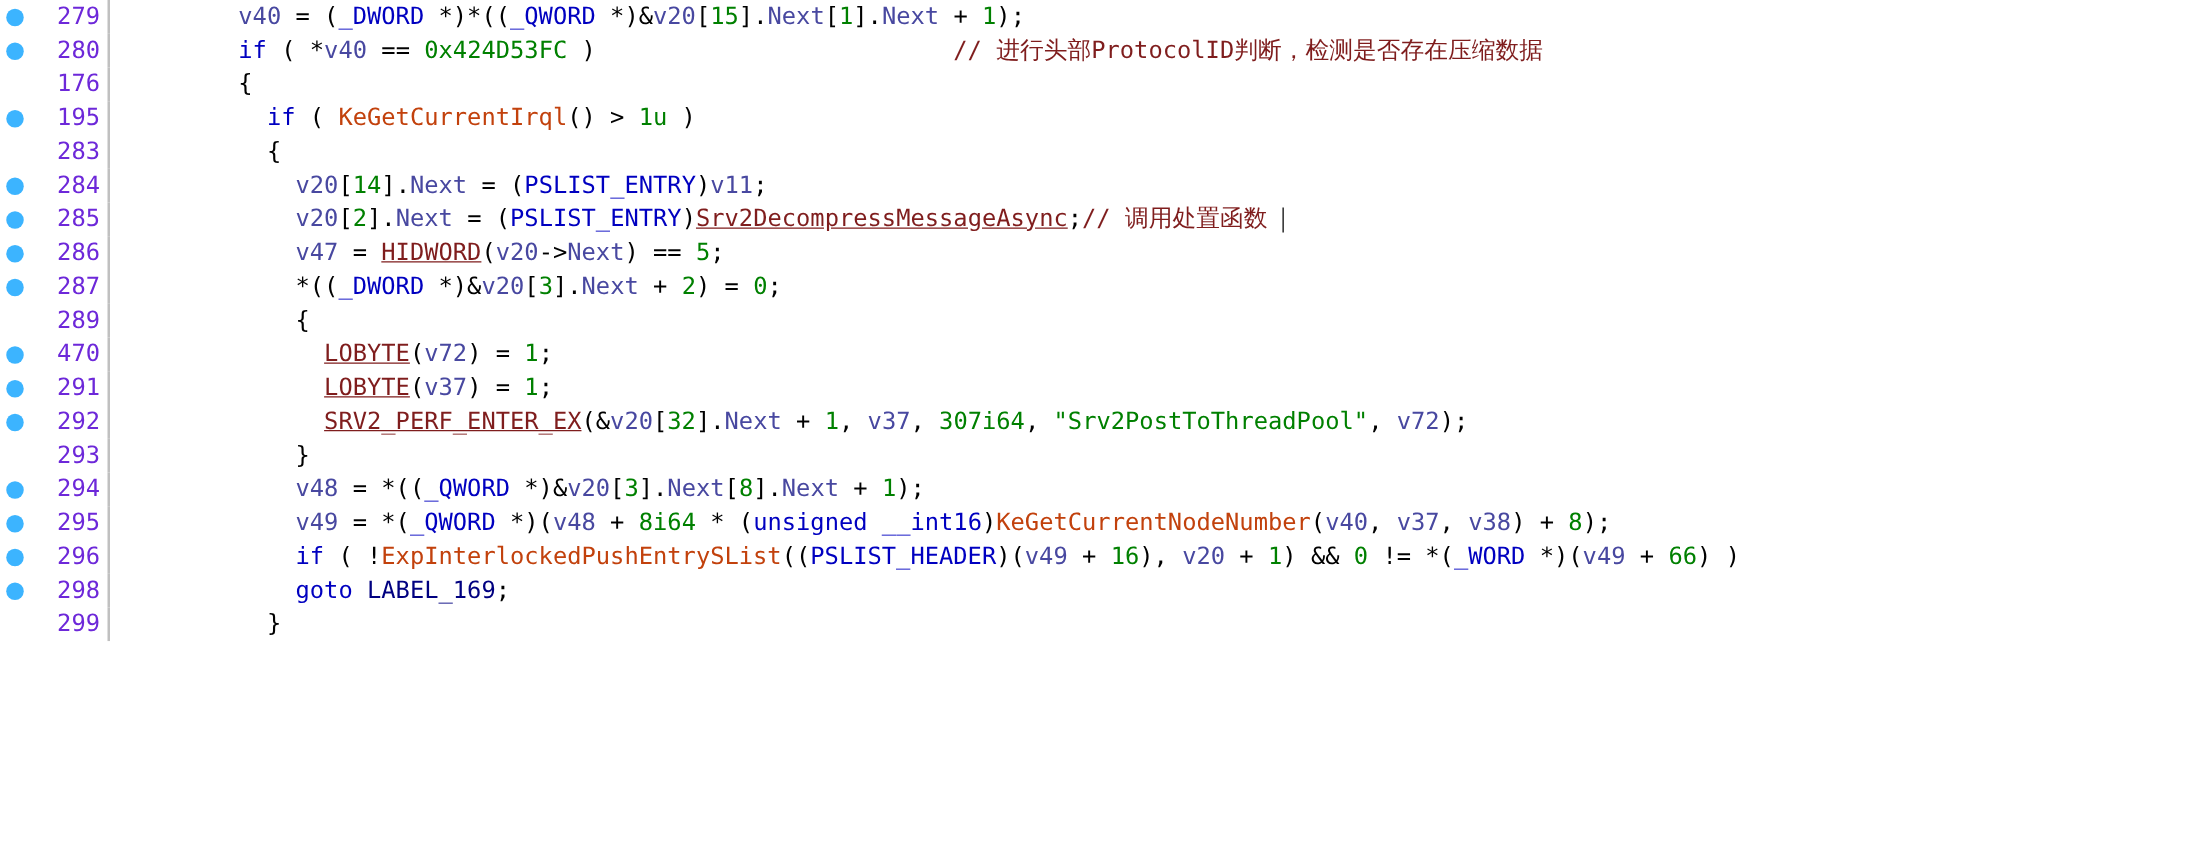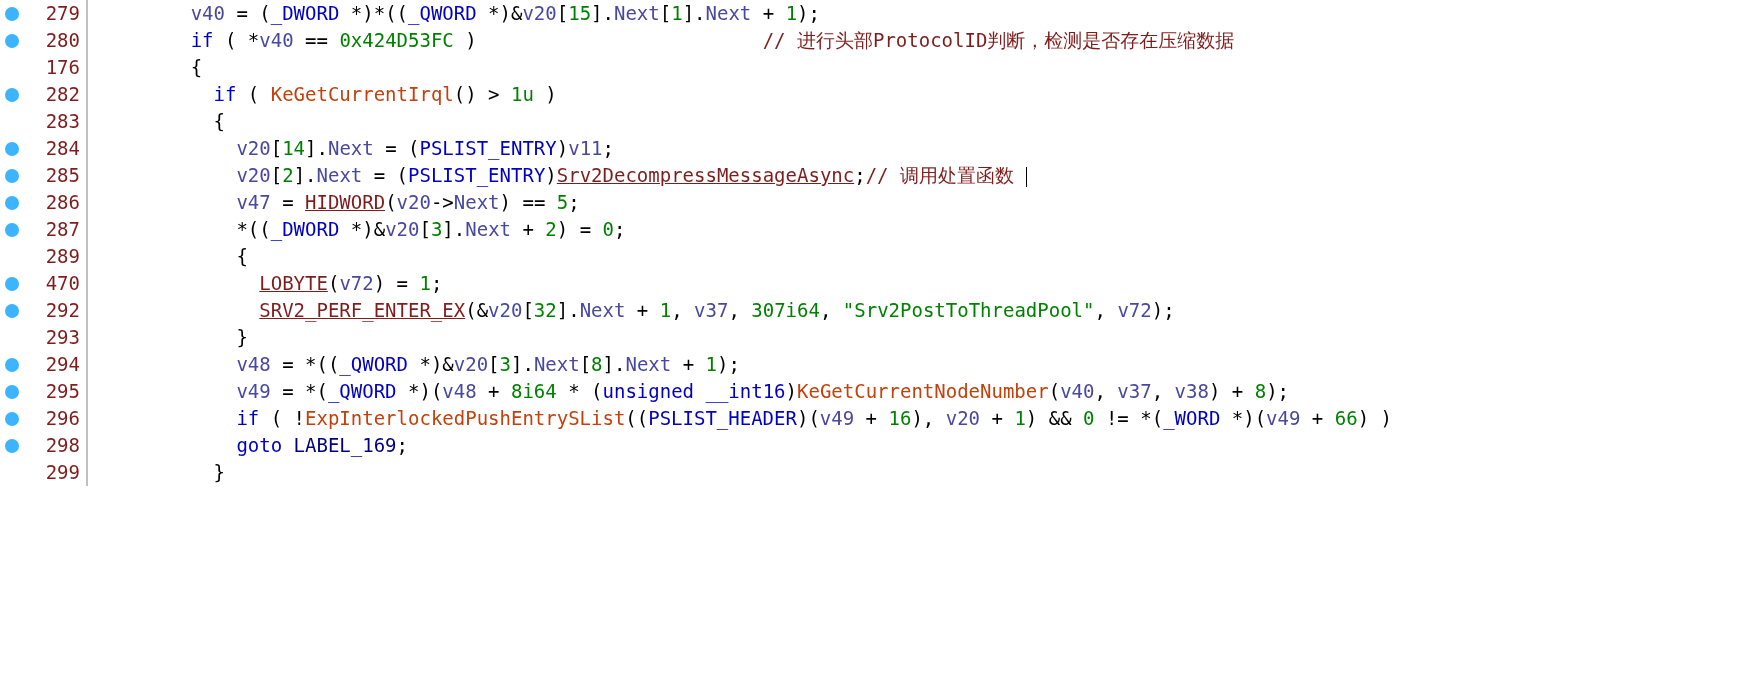--- a/index.html
+++ b/index.html
@@ -32,21 +32,21 @@
   }
   .bp-dot {
     width: 14px;
     height: 14px;
     border-radius: 50%;
     background: #3cb4ff;
   }
   .ln-cell {
     width: 56px;
     text-align: right;
-    color: #7f1d1d;
+    color: #6d28d9;
     padding-right: 0;
     flex-shrink: 0;
     user-select: none;
   }
   .bar {
     width: 2px;
     background: #c0c0c0;
     margin-left: 6px;
     margin-right: 0;
     flex-shrink: 0;
@@ -68,28 +68,29 @@
   .c-label { color: #000080; }
   .cursor { border-left: 1px solid #000; margin-left:1px; height: 20px; display:inline-block; vertical-align: middle;}
 </style>
 </head>
 <body>
 
 <div class="editor" id="editor">
     <div class="row"><div class="bp-cell"><div class="bp-dot"></div></div><div class="ln-cell">279</div><div class="bar"></div><div class="code-cell"><span class="c-plain">      </span><span class="c-var">v40</span><span class="c-plain"> = (</span><span class="c-type">_DWORD</span><span class="c-plain"> *)*((</span><span class="c-type">_QWORD</span><span class="c-plain"> *)&amp;</span><span class="c-var">v20</span><span class="c-plain">[</span><span class="c-num">15</span><span class="c-plain">].</span><span class="c-member">Next</span><span class="c-plain">[</span><span class="c-num">1</span><span class="c-plain">].</span><span class="c-member">Next</span><span class="c-plain"> + </span><span class="c-num">1</span><span class="c-plain">);</span></div></div>
     <div class="row"><div class="bp-cell"><div class="bp-dot"></div></div><div class="ln-cell">280</div><div class="bar"></div><div class="code-cell"><span class="c-plain">      </span><span class="c-kw">if</span><span class="c-plain"> ( *</span><span class="c-var">v40</span><span class="c-plain"> == </span><span class="c-num">0x424D53FC</span><span class="c-plain"> )                         </span><span class="c-cmt">// 进行头部ProtocolID判断，检测是否存在压缩数据</span></div></div>
     <div class="row"><div class="bp-cell"></div><div class="ln-cell">176</div><div class="bar"></div><div class="code-cell"><span class="c-plain">      </span><span class="c-plain">{</span></div></div>
-    <div class="row"><div class="bp-cell"><div class="bp-dot"></div></div><div class="ln-cell">282</div><div class="bar"></div><div class="code-cell"><span class="c-plain">        </span><span class="c-kw">if</span><span class="c-plain"> ( </span><span class="c-lib">KeGetCurrentIrql</span><span class="c-plain">() &gt; </span><span class="c-num">1u</span><span class="c-plain"> )</span></div></div>
+    <div class="row"><div class="bp-cell"><div class="bp-dot"></div></div><div class="ln-cell">195</div><div class="bar"></div><div class="code-cell"><span class="c-plain">        </span><span class="c-kw">if</span><span class="c-plain"> ( </span><span class="c-lib">KeGetCurrentIrql</span><span class="c-plain">() &gt; </span><span class="c-num">1u</span><span class="c-plain"> )</span></div></div>
     <div class="row"><div class="bp-cell"></div><div class="ln-cell">283</div><div class="bar"></div><div class="code-cell"><span class="c-plain">        </span><span class="c-plain">{</span></div></div>
     <div class="row"><div class="bp-cell"><div class="bp-dot"></div></div><div class="ln-cell">284</div><div class="bar"></div><div class="code-cell"><span class="c-plain">          </span><span class="c-var">v20</span><span class="c-plain">[</span><span class="c-num">14</span><span class="c-plain">].</span><span class="c-member">Next</span><span class="c-plain"> = (</span><span class="c-type">PSLIST_ENTRY</span><span class="c-plain">)</span><span class="c-var">v11</span><span class="c-plain">;</span></div></div>
     <div class="row"><div class="bp-cell"><div class="bp-dot"></div></div><div class="ln-cell">285</div><div class="bar"></div><div class="code-cell"><span class="c-plain">          </span><span class="c-var">v20</span><span class="c-plain">[</span><span class="c-num">2</span><span class="c-plain">].</span><span class="c-member">Next</span><span class="c-plain"> = (</span><span class="c-type">PSLIST_ENTRY</span><span class="c-plain">)</span><span class="c-func">Srv2DecompressMessageAsync</span><span class="c-plain">;</span><span class="c-cmt">// 调用处置函数 </span><span class="cursor"></span></div></div>
     <div class="row"><div class="bp-cell"><div class="bp-dot"></div></div><div class="ln-cell">286</div><div class="bar"></div><div class="code-cell"><span class="c-plain">          </span><span class="c-var">v47</span><span class="c-plain"> = </span><span class="c-func">HIDWORD</span><span class="c-plain">(</span><span class="c-var">v20</span><span class="c-plain">-&gt;</span><span class="c-member">Next</span><span class="c-plain">) == </span><span class="c-num">5</span><span class="c-plain">;</span></div></div>
     <div class="row"><div class="bp-cell"><div class="bp-dot"></div></div><div class="ln-cell">287</div><div class="bar"></div><div class="code-cell"><span class="c-plain">          </span><span class="c-plain">*((</span><span class="c-type">_DWORD</span><span class="c-plain"> *)&amp;</span><span class="c-var">v20</span><span class="c-plain">[</span><span class="c-num">3</span><span class="c-plain">].</span><span class="c-member">Next</span><span class="c-plain"> + </span><span class="c-num">2</span><span class="c-plain">) = </span><span class="c-num">0</span><span class="c-plain">;</span></div></div>
     <div class="row"><div class="bp-cell"></div><div class="ln-cell">289</div><div class="bar"></div><div class="code-cell"><span class="c-plain">          </span><span class="c-plain">{</span></div></div>
     <div class="row"><div class="bp-cell"><div class="bp-dot"></div></div><div class="ln-cell">470</div><div class="bar"></div><div class="code-cell"><span class="c-plain">            </span><span class="c-func">LOBYTE</span><span class="c-plain">(</span><span class="c-var">v72</span><span class="c-plain">) = </span><span class="c-num">1</span><span class="c-plain">;</span></div></div>
+    <div class="row"><div class="bp-cell"><div class="bp-dot"></div></div><div class="ln-cell">291</div><div class="bar"></div><div class="code-cell"><span class="c-plain">            </span><span class="c-func">LOBYTE</span><span class="c-plain">(</span><span class="c-var">v37</span><span class="c-plain">) = </span><span class="c-num">1</span><span class="c-plain">;</span></div></div>
     <div class="row"><div class="bp-cell"><div class="bp-dot"></div></div><div class="ln-cell">292</div><div class="bar"></div><div class="code-cell"><span class="c-plain">            </span><span class="c-func">SRV2_PERF_ENTER_EX</span><span class="c-plain">(&amp;</span><span class="c-var">v20</span><span class="c-plain">[</span><span class="c-num">32</span><span class="c-plain">].</span><span class="c-member">Next</span><span class="c-plain"> + </span><span class="c-num">1</span><span class="c-plain">, </span><span class="c-var">v37</span><span class="c-plain">, </span><span class="c-num">307i64</span><span class="c-plain">, </span><span class="c-str">"Srv2PostToThreadPool"</span><span class="c-plain">, </span><span class="c-var">v72</span><span class="c-plain">);</span></div></div>
     <div class="row"><div class="bp-cell"></div><div class="ln-cell">293</div><div class="bar"></div><div class="code-cell"><span class="c-plain">          </span><span class="c-plain">}</span></div></div>
     <div class="row"><div class="bp-cell"><div class="bp-dot"></div></div><div class="ln-cell">294</div><div class="bar"></div><div class="code-cell"><span class="c-plain">          </span><span class="c-var">v48</span><span class="c-plain"> = *((</span><span class="c-type">_QWORD</span><span class="c-plain"> *)&amp;</span><span class="c-var">v20</span><span class="c-plain">[</span><span class="c-num">3</span><span class="c-plain">].</span><span class="c-member">Next</span><span class="c-plain">[</span><span class="c-num">8</span><span class="c-plain">].</span><span class="c-member">Next</span><span class="c-plain"> + </span><span class="c-num">1</span><span class="c-plain">);</span></div></div>
     <div class="row"><div class="bp-cell"><div class="bp-dot"></div></div><div class="ln-cell">295</div><div class="bar"></div><div class="code-cell"><span class="c-plain">          </span><span class="c-var">v49</span><span class="c-plain"> = *(</span><span class="c-type">_QWORD</span><span class="c-plain"> *)(</span><span class="c-var">v48</span><span class="c-plain"> + </span><span class="c-num">8i64</span><span class="c-plain"> * (</span><span class="c-kw">unsigned</span><span class="c-plain"> </span><span class="c-kw">__int16</span><span class="c-plain">)</span><span class="c-lib">KeGetCurrentNodeNumber</span><span class="c-plain">(</span><span class="c-var">v40</span><span class="c-plain">, </span><span class="c-var">v37</span><span class="c-plain">, </span><span class="c-var">v38</span><span class="c-plain">) + </span><span class="c-num">8</span><span class="c-plain">);</span></div></div>
     <div class="row"><div class="bp-cell"><div class="bp-dot"></div></div><div class="ln-cell">296</div><div class="bar"></div><div class="code-cell"><span class="c-plain">          </span><span class="c-kw">if</span><span class="c-plain"> ( !</span><span class="c-lib">ExpInterlockedPushEntrySList</span><span class="c-plain">((</span><span class="c-type">PSLIST_HEADER</span><span class="c-plain">)(</span><span class="c-var">v49</span><span class="c-plain"> + </span><span class="c-num">16</span><span class="c-plain">), </span><span class="c-var">v20</span><span class="c-plain"> + </span><span class="c-num">1</span><span class="c-plain">) &amp;&amp; </span><span class="c-num">0</span><span class="c-plain"> != *(</span><span class="c-type">_WORD</span><span class="c-plain"> *)(</span><span class="c-var">v49</span><span class="c-plain"> + </span><span class="c-num">66</span><span class="c-plain">) )</span></div></div>
     <div class="row"><div class="bp-cell"><div class="bp-dot"></div></div><div class="ln-cell">298</div><div class="bar"></div><div class="code-cell"><span class="c-plain">          </span><span class="c-kw">goto</span><span class="c-plain"> </span><span class="c-label">LABEL_169</span><span class="c-plain">;</span></div></div>
     <div class="row"><div class="bp-cell"></div><div class="ln-cell">299</div><div class="bar"></div><div class="code-cell"><span class="c-plain">        </span><span class="c-plain">}</span></div></div>
   </div>
 
 </body></html>

